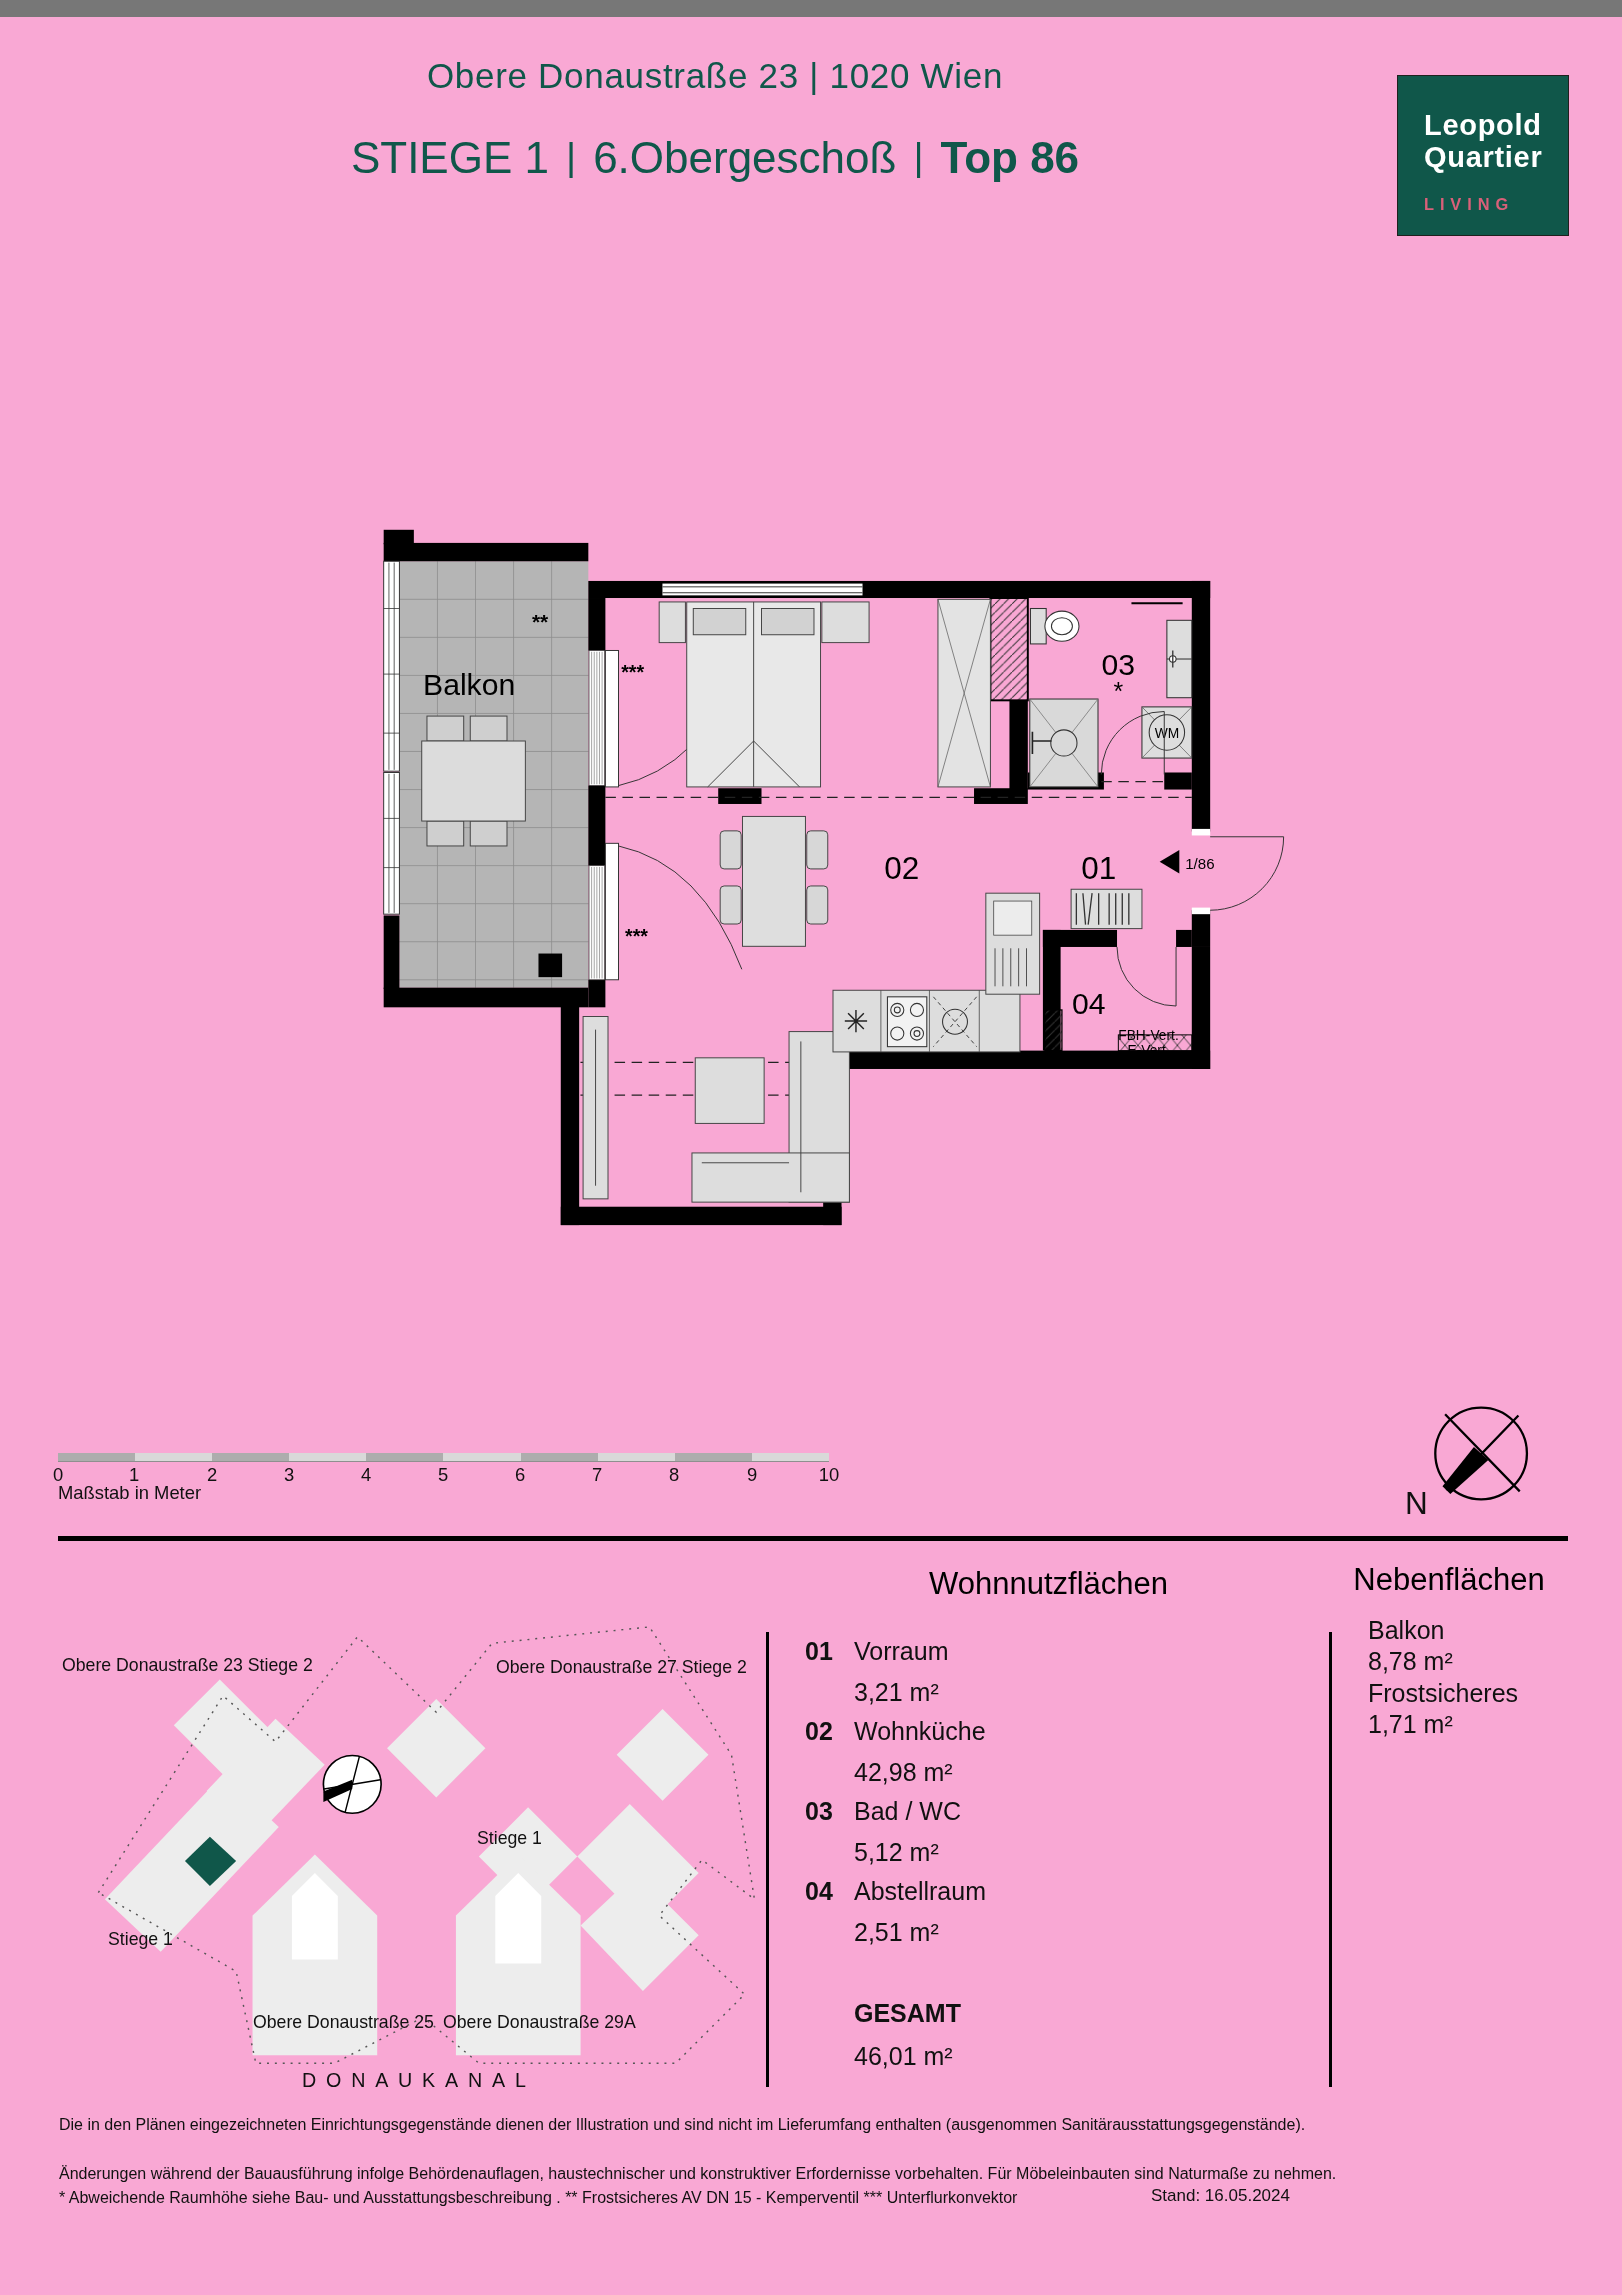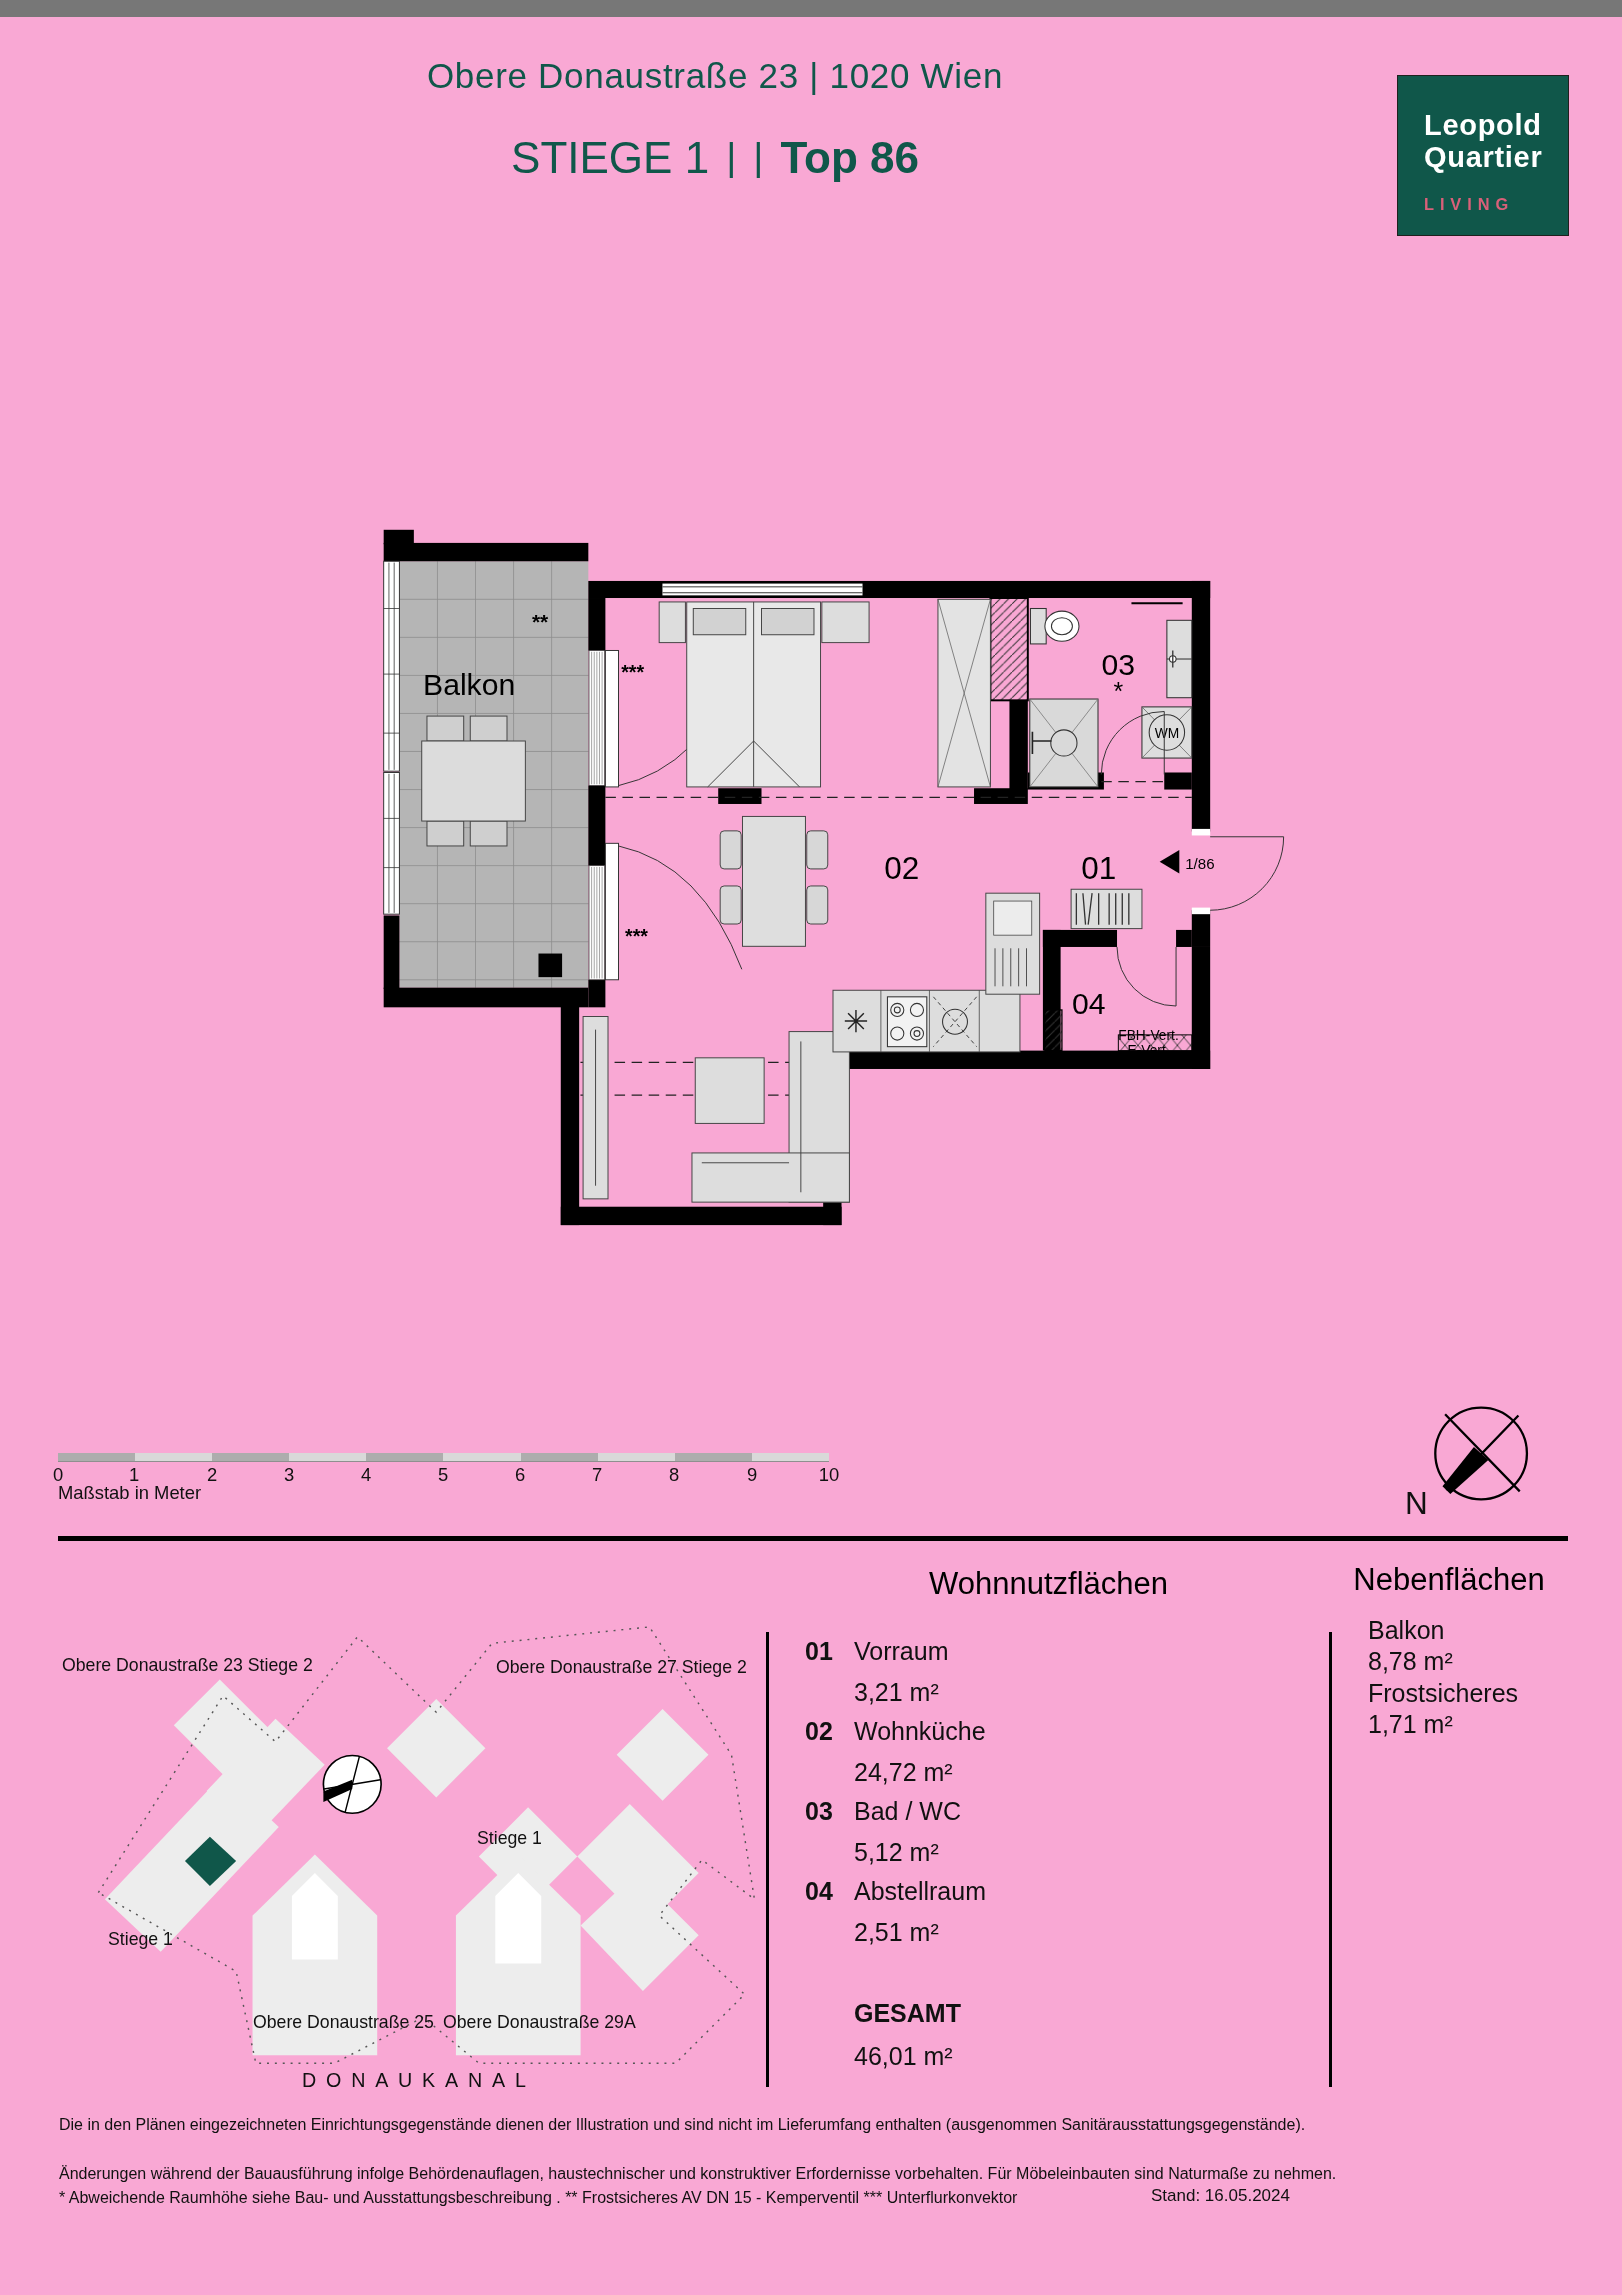--- a/index.html
+++ b/index.html
@@ -44,20 +44,21 @@
 </head>
 <body>
 
 <div id="page">
 
   <div class="abs" id="hdr">
     <div class="l1">Obere Donaustraße 23 | 1020 Wien</div>
     <div class="l2">
       <span>STIEGE 1</span>
       <span class="pipe">|</span>
+      <span>6.Obergeschoß</span>
       <span class="pipe">|</span>
       <span class="topnum">Top 86</span>
     </div>
   </div>
 
   <div class="abs" id="logo">
     <div class="w">Leopold</div>
     <div class="w">Quartier</div>
     <div class="liv">LIVING</div>
   </div>
@@ -336,21 +337,21 @@
   <div class="abs secTitle" style="left:767px; top:1549px; width:563px; text-align:center;">Wohnnutzflächen</div>
   <div class="abs vline" style="left:766px; top:1615px; height:455px;"></div>
   <div class="abs vline" style="left:1329px; top:1615px; height:455px;"></div>
 
   <div class="abs itemNum" style="left:805px; top:1620px;">01</div>
   <div class="abs itemTxt" style="left:854px; top:1620px;">Vorraum</div>
   <div class="abs itemTxt" style="left:854px; top:1661px;">3,21 m²</div>
 
   <div class="abs itemNum" style="left:805px; top:1700px;">02</div>
   <div class="abs itemTxt" style="left:854px; top:1700px;">Wohnküche</div>
-  <div class="abs itemTxt" style="left:854px; top:1741px;">24,72 m²</div>
+  <div class="abs itemTxt" style="left:854px; top:1741px;">42,98 m²</div>
 
   <div class="abs itemNum" style="left:805px; top:1780px;">03</div>
   <div class="abs itemTxt" style="left:854px; top:1780px;">Bad / WC</div>
   <div class="abs itemTxt" style="left:854px; top:1821px;">5,12 m²</div>
 
   <div class="abs itemNum" style="left:805px; top:1860px;">04</div>
   <div class="abs itemTxt" style="left:854px; top:1860px;">Abstellraum</div>
   <div class="abs itemTxt" style="left:854px; top:1901px;">2,51 m²</div>
 
   <div class="abs gesamt" style="left:854px; top:1982px;">GESAMT</div>

